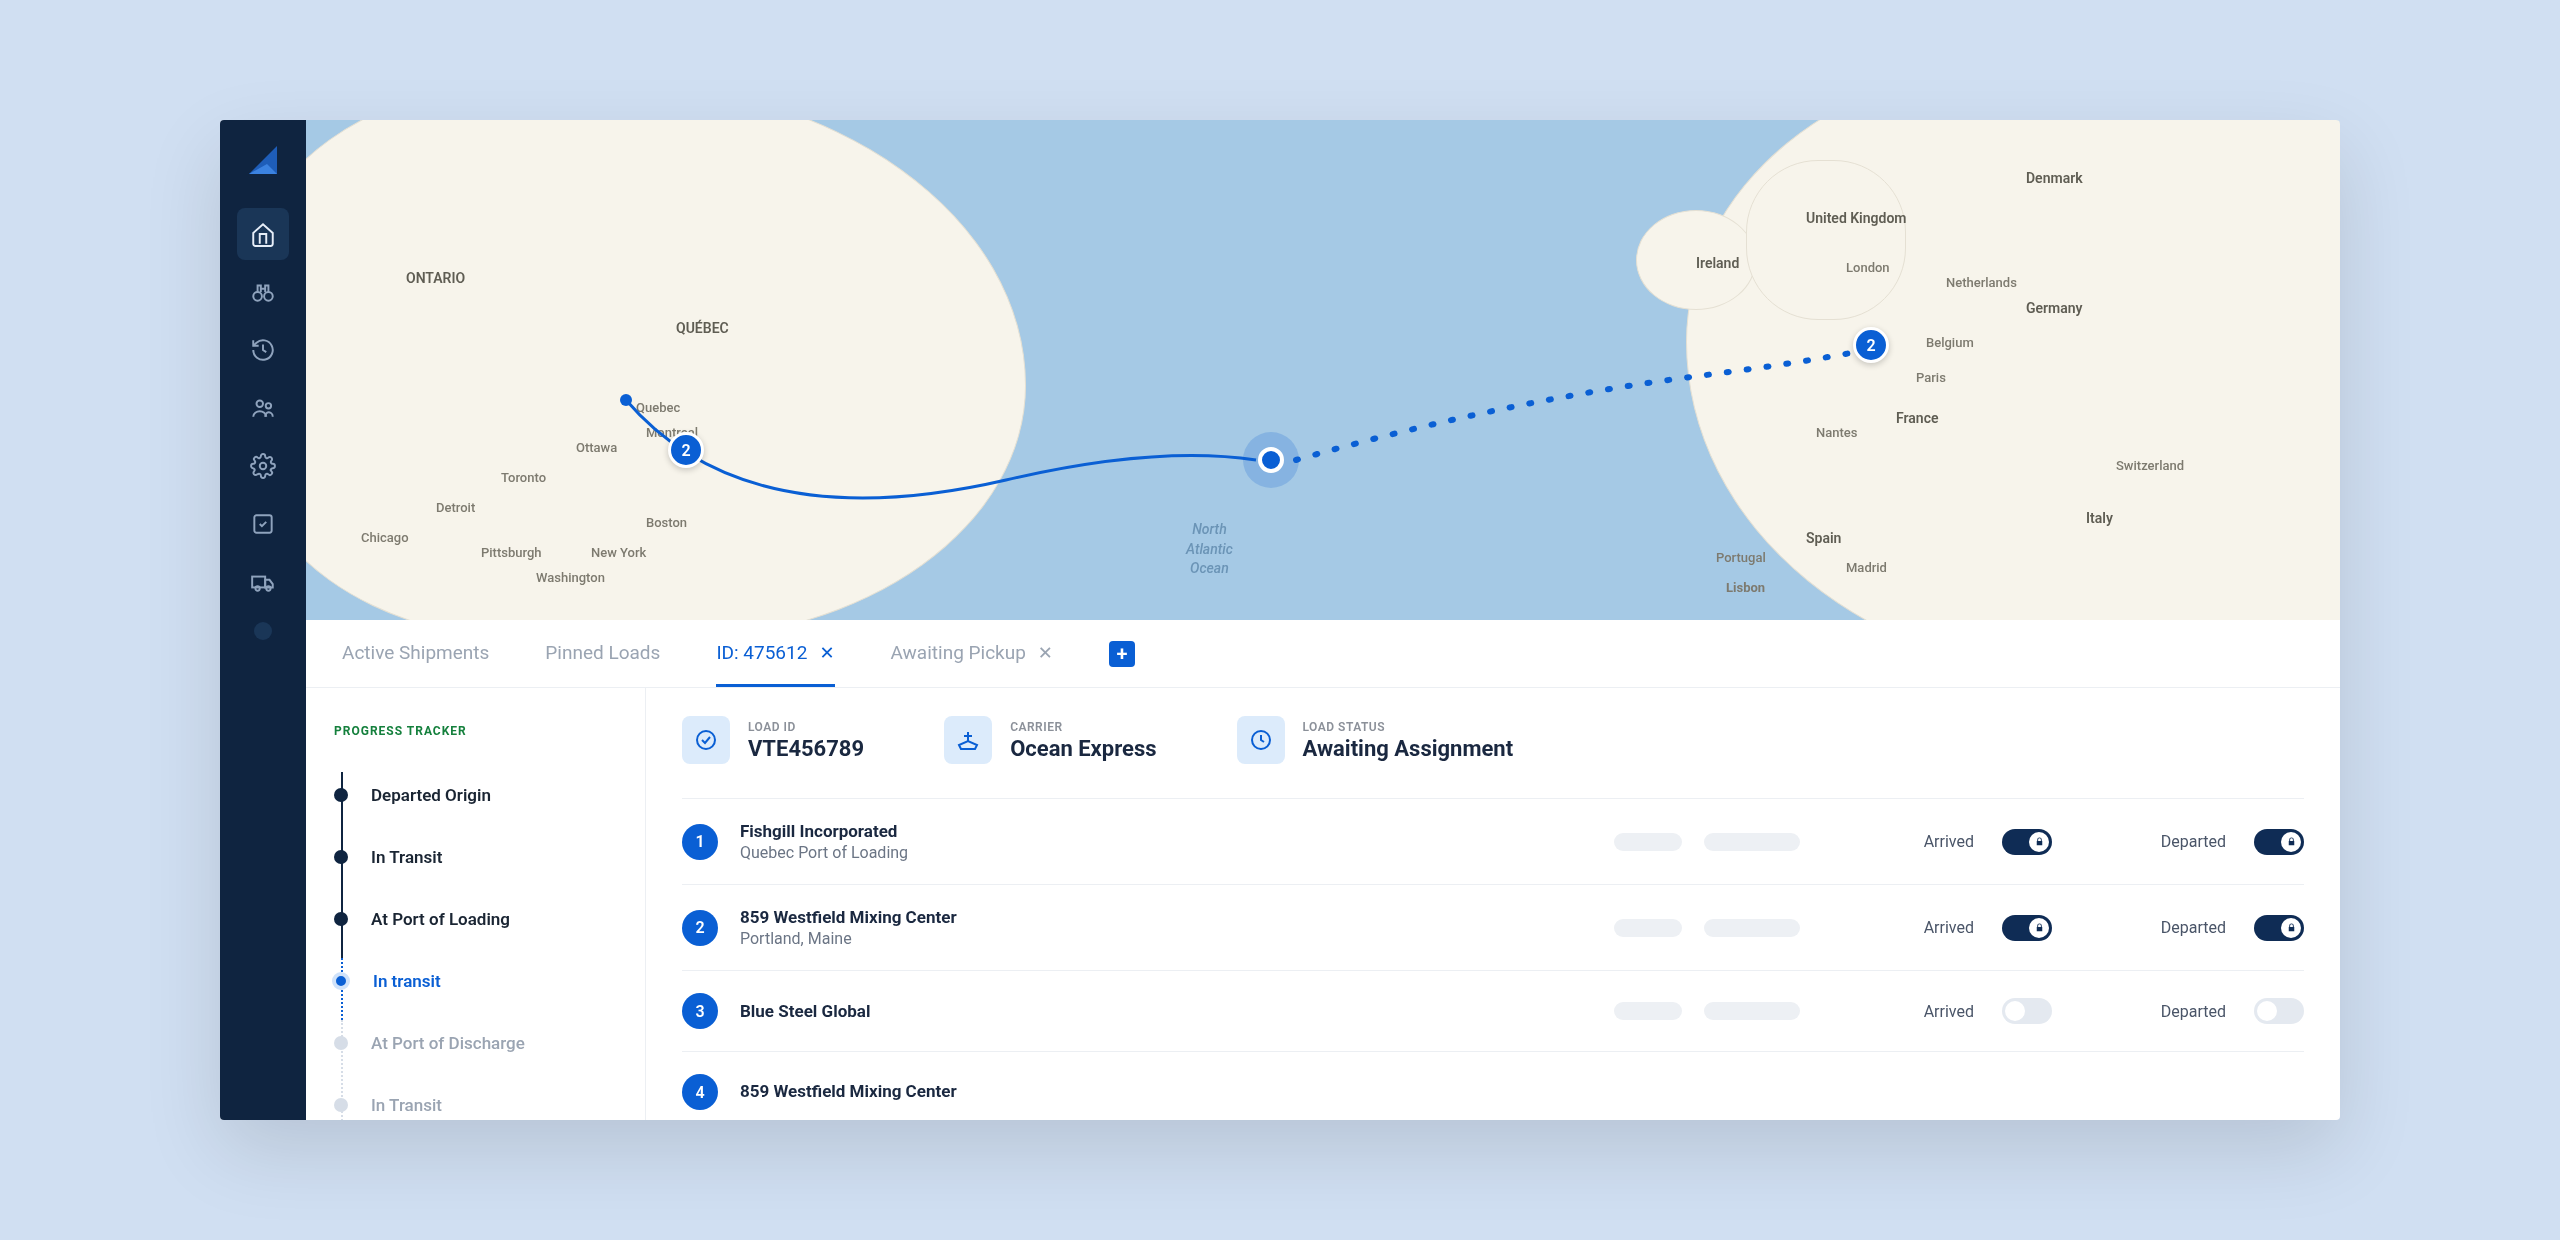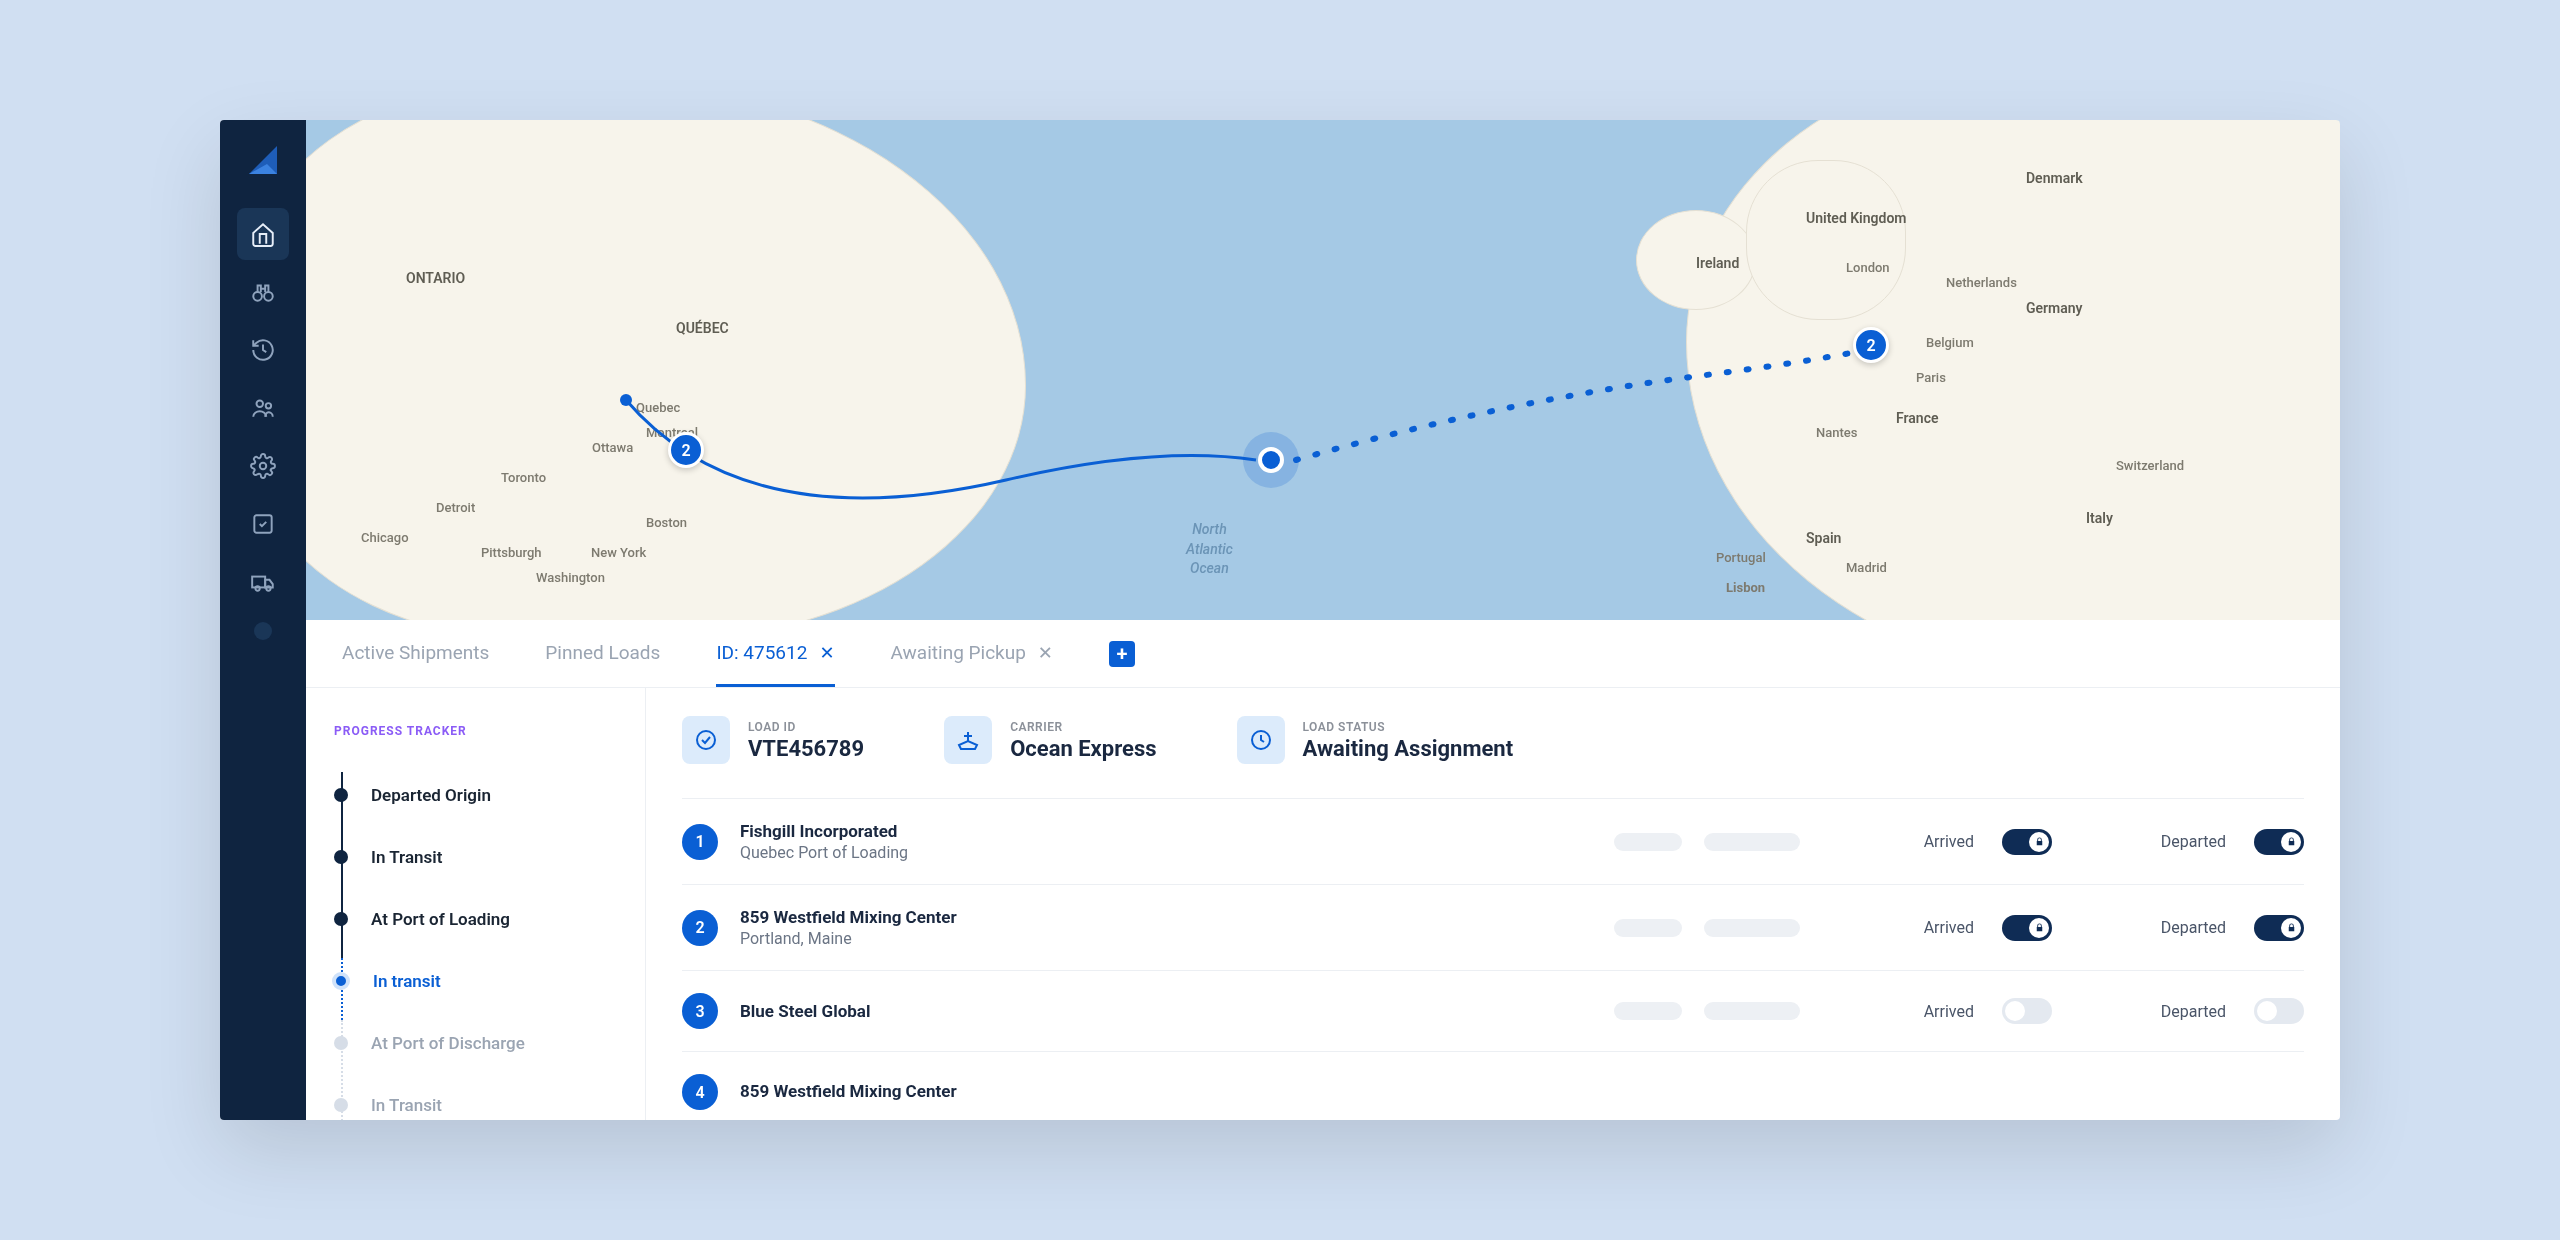--- a/index.html
+++ b/index.html
@@ -181,21 +181,21 @@
 }
 .tracker-panel {
   width: 340px;
   padding: 36px 28px;
   border-right: 1px solid #eceff3;
 }
 .tracker-title {
   font-size: 12px;
   font-weight: 700;
   letter-spacing: 1px;
-  color: #8b5cf6;
+  color: #15803d;
   margin-bottom: 26px;
 }
 .tracker-list {
   position: relative;
 }
 .tracker-line {
   position: absolute;
   left: 7px;
   top: 8px;
   width: 2px;
@@ -426,21 +426,21 @@
       <div class="map-label" style="left:1640px; top:155px;">Netherlands</div>
       <div class="map-label" style="left:1620px; top:215px;">Belgium</div>
       <div class="map-label country" style="left:1720px; top:50px;">Denmark</div>
       <div class="map-label" style="left:1810px; top:310px;margin-top:28px;">Switzerland</div>
       <div class="map-label country" style="left:1780px; top:390px;">Italy</div>
       <div class="map-label" style="left:1410px; top:430px;">Portugal</div>
 
       <div class="map-label" style="left:55px; top:410px;">Chicago</div>
       <div class="map-label" style="left:130px; top:380px;">Detroit</div>
       <div class="map-label" style="left:195px; top:350px;">Toronto</div>
-      <div class="map-label" style="left:286px; top:320px;">Ottawa</div>
+      <div class="map-label" style="left:270px; top:320px;">Ottawa</div>
       <div class="map-label" style="left:340px; top:305px;">Montreal</div>
       <div class="map-label" style="left:330px; top:280px;">Quebec</div>
       <div class="map-label" style="left:340px; top:395px;">Boston</div>
       <div class="map-label" style="left:285px; top:425px;">New York</div>
       <div class="map-label" style="left:230px; top:450px;">Washington</div>
       <div class="map-label" style="left:175px; top:425px;">Pittsburgh</div>
       <div class="map-label" style="left:1540px; top:140px;">London</div>
       <div class="map-label" style="left:1610px; top:250px;">Paris</div>
       <div class="map-label" style="left:1510px; top:305px;">Nantes</div>
       <div class="map-label" style="left:1540px; top:440px;">Madrid</div>

